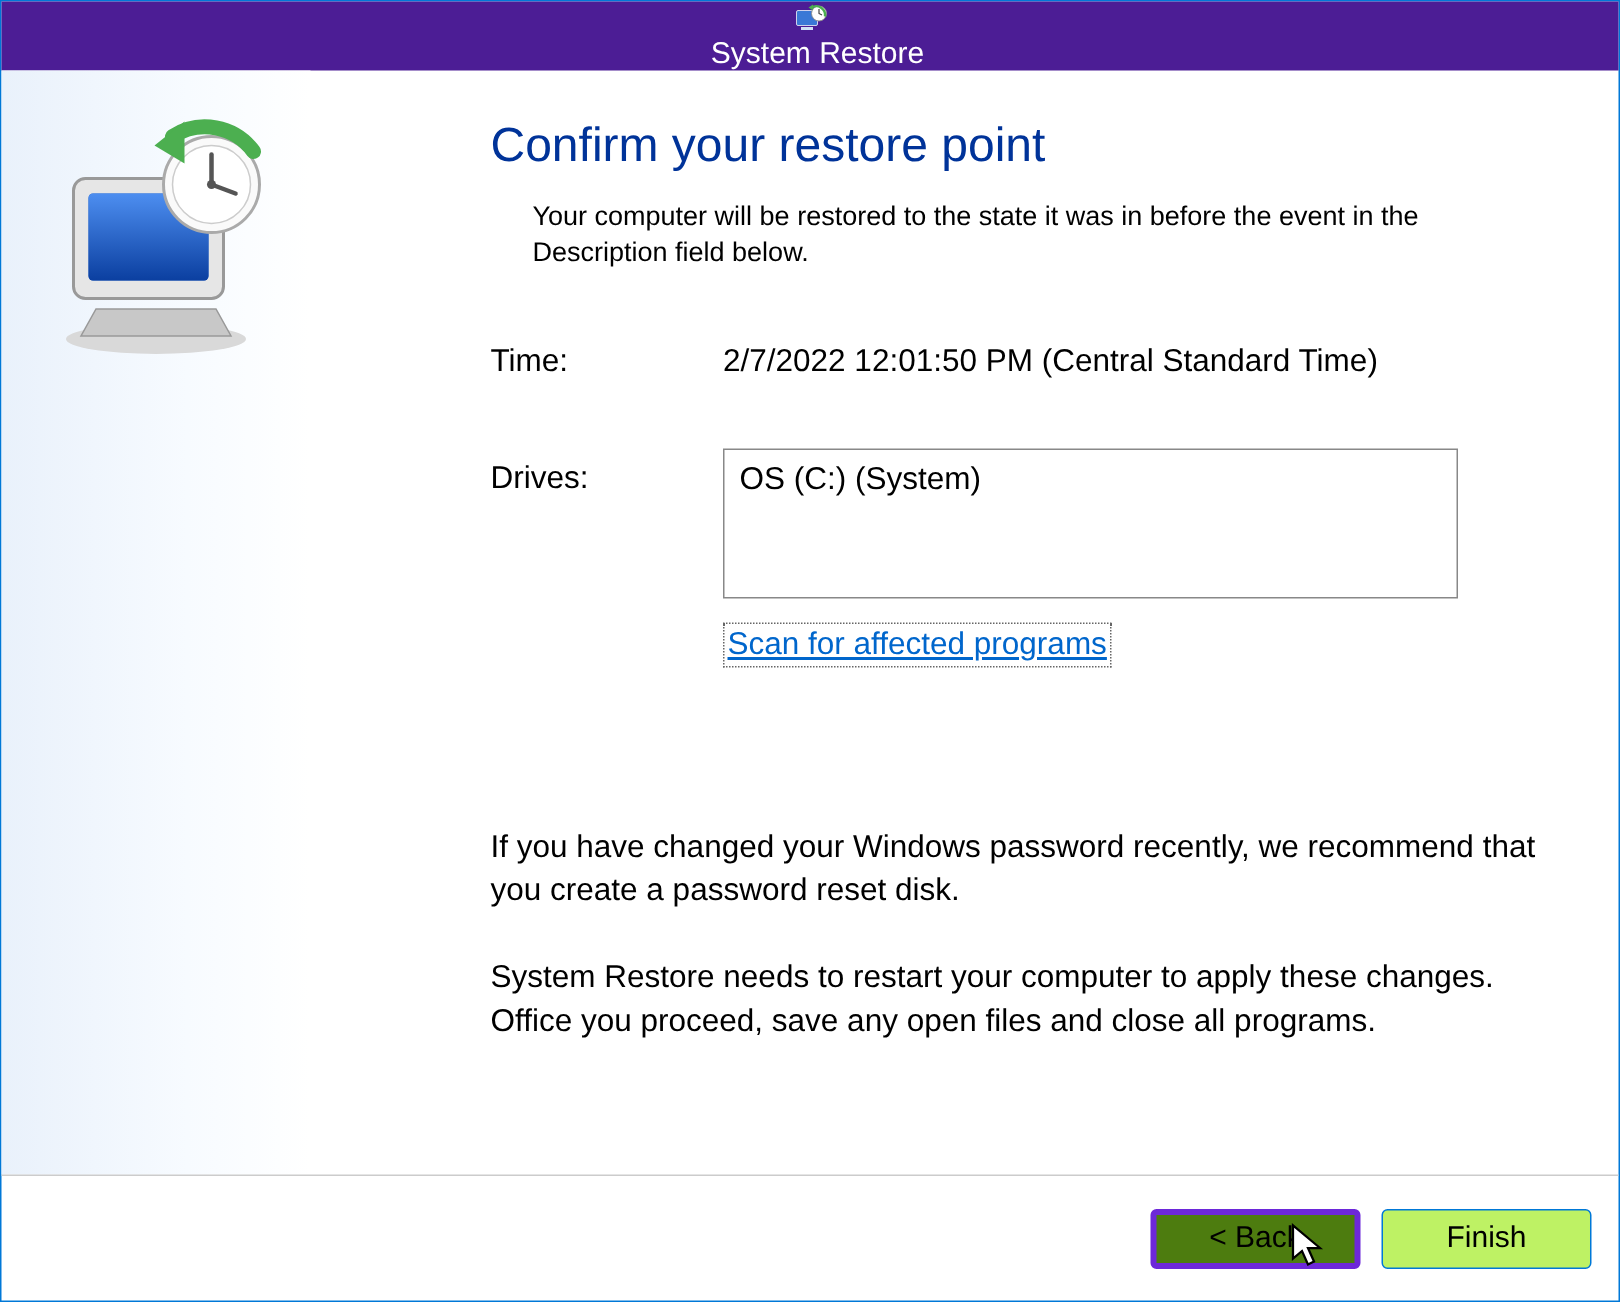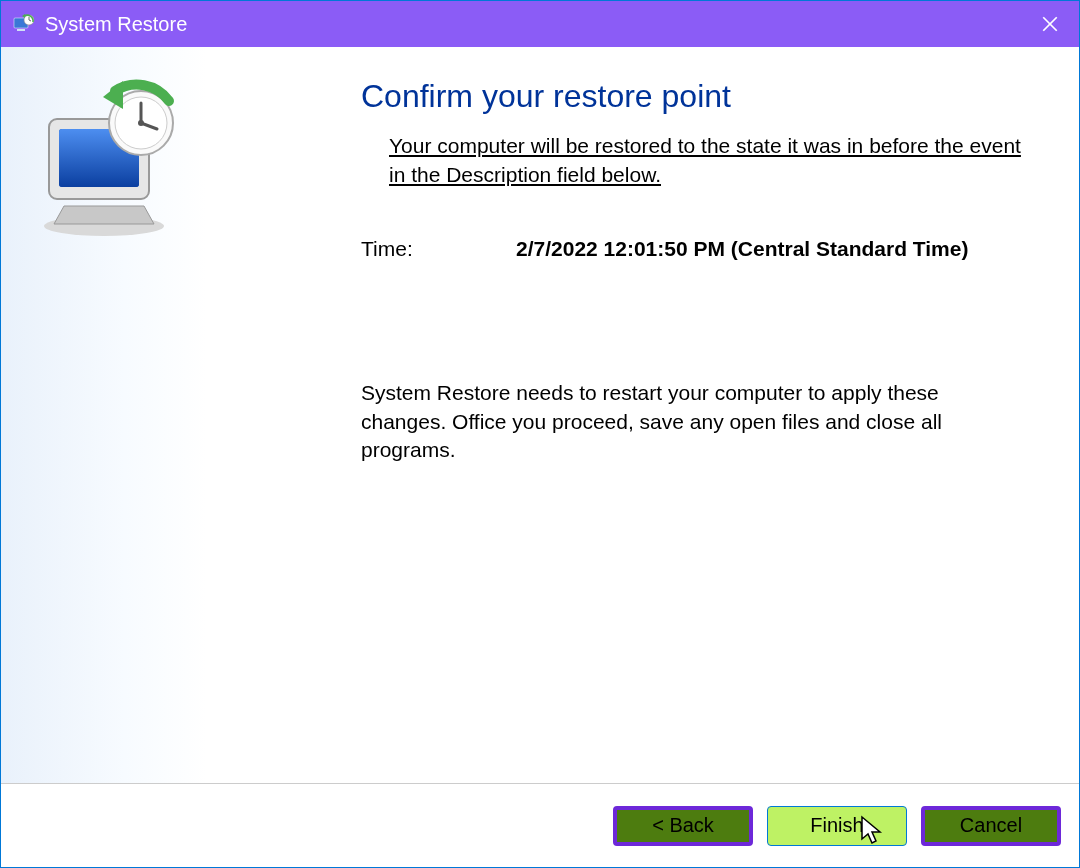--- a/index.html
+++ b/index.html
@@ -1,31 +1,31 @@
 <!DOCTYPE html>
 <html><head>
 <meta charset="utf-8">
 <style>
   html,body{margin:0;padding:0;width:1080px;height:868px;font-family:"Segoe UI",Arial,sans-serif;background:#fff;color:#000;}
   .window{width:1080px;height:868px;border:1px solid #0078D7;box-sizing:border-box;display:flex;flex-direction:column;}
-  .titlebar{height:46px;background:#8b5cf6;color:#fff;display:flex;align-items:center;padding:0 0 0 10px;font-size:20px;}
+  .titlebar{height:46px;background:#4c1d95;color:#fff;display:flex;align-items:center;padding:0 0 0 10px;font-size:20px;flex-direction:column;}
   .titlebar .title-icon{width:24px;height:24px;margin-right:10px;display:flex;align-items:center;justify-content:center;}
   .titlebar .title-text{flex:0 0 auto;}
   .titlebar .spacer{flex:1 1 auto;}
   .titlebar .close-btn{width:58px;height:46px;display:flex;align-items:center;justify-content:center;cursor:pointer;}
   .titlebar .close-btn svg{stroke:#fff;stroke-width:1.5;}
-  .client{flex:1 1 auto;display:flex;flex-direction:row;min-height:0;gap:34px;}
+  .client{flex:1 1 auto;display:flex;flex-direction:row;min-height:0;}
   .sidebar{width:215px;background:linear-gradient(to right,#e9f1fb 0%,#f7fbff 60%,#ffffff 100%);padding:24px 18px 0 18px;box-sizing:border-box;}
   .sidebar .wiz-icon{width:170px;height:170px;}
   .main{flex:1 1 auto;padding:28px 54px 0 120px;box-sizing:border-box;font-size:21px;line-height:1.35;}
   .heading{font-size:32px;font-weight:400;color:#003399;margin:0 0 14px 0;}
-  .subdesc{font-size:21px;margin:0 0 46px 0;padding-left:28px;text-decoration:underline;}
+  .subdesc{font-size:18px;margin:0 0 46px 0;padding-left:28px;}
   .row{display:flex;margin-bottom:10px;align-items:flex-end;}
   .row .label{width:155px;flex:0 0 155px;}
-  .row .value{flex:1 1 auto;font-weight:bold;}
+  .row .value{flex:1 1 auto;}
   .drives-box{border:1px solid #888;width:490px;height:100px;padding:6px 10px;box-sizing:border-box;font-size:21px;}
   .scan-link{display:inline-block;margin-top:16px;color:#0066CC;text-decoration:underline;border:1px dotted #666;padding:0 2px;cursor:pointer;font-size:21px;}
   .gap{height:96px;}
   .para{margin:0 0 30px 0;}
   .footer{height:84px;border-top:1px solid #ccc;display:flex;align-items:center;justify-content:flex-end;padding:0 18px;gap:14px;box-sizing:border-box;}
   .btn{min-width:140px;height:40px;border:4px solid #6d28d9;background:#4d7c0f;font-size:20px;font-family:inherit;border-radius:4px;cursor:pointer;display:flex;align-items:center;justify-content:center;}
   .btn.primary{border:1.5px solid #0078D7;background:#bef264;}
   .cursor{position:absolute;left:860px;top:815px;pointer-events:none;}
 </style>
 </head>
@@ -86,31 +86,40 @@
       <p class="subdesc">Your computer will be restored to the state it was in before the event in the Description field below.</p>
 
       <div class="row">
         <div class="label">Time:</div>
         <div class="value">2/7/2022 12:01:50 PM (Central Standard Time)</div>
       </div>
 
       <div class="row">
       </div>
 
+      <div class="row" style="margin-top:34px;align-items:flex-start;">
+        <div class="label" style="padding-top:6px;">Drives:</div>
+        <div class="value">
+          <div class="drives-box">
+            <span>OS (C:) (System)</span>
+          </div>
+          <a class="scan-link">Scan for affected programs</a>
+        </div>
+      </div>
 
       <div class="gap"></div>
 
+      <p class="para">If you have changed your Windows password recently, we recommend that you create a password reset disk.</p>
       <p class="para">System Restore needs to restart your computer to apply these changes. Office you proceed, save any open files and close all programs.</p>
     </div>
 
   </div>
 
   <div class="footer">
     <button class="btn">&lt; Back</button>
     <button class="btn primary">Finish</button>
-    <button class="btn">Cancel</button>
   </div>
 
 </div>
 
 <svg class="cursor" width="24" height="30" viewBox="0 0 24 30">
   <polygon points="2,2 2,24 8,19 12,28 16,26 12,17 20,17" fill="#fff" stroke="#000" stroke-width="1.5"></polygon>
 </svg>
 
 </body></html>

